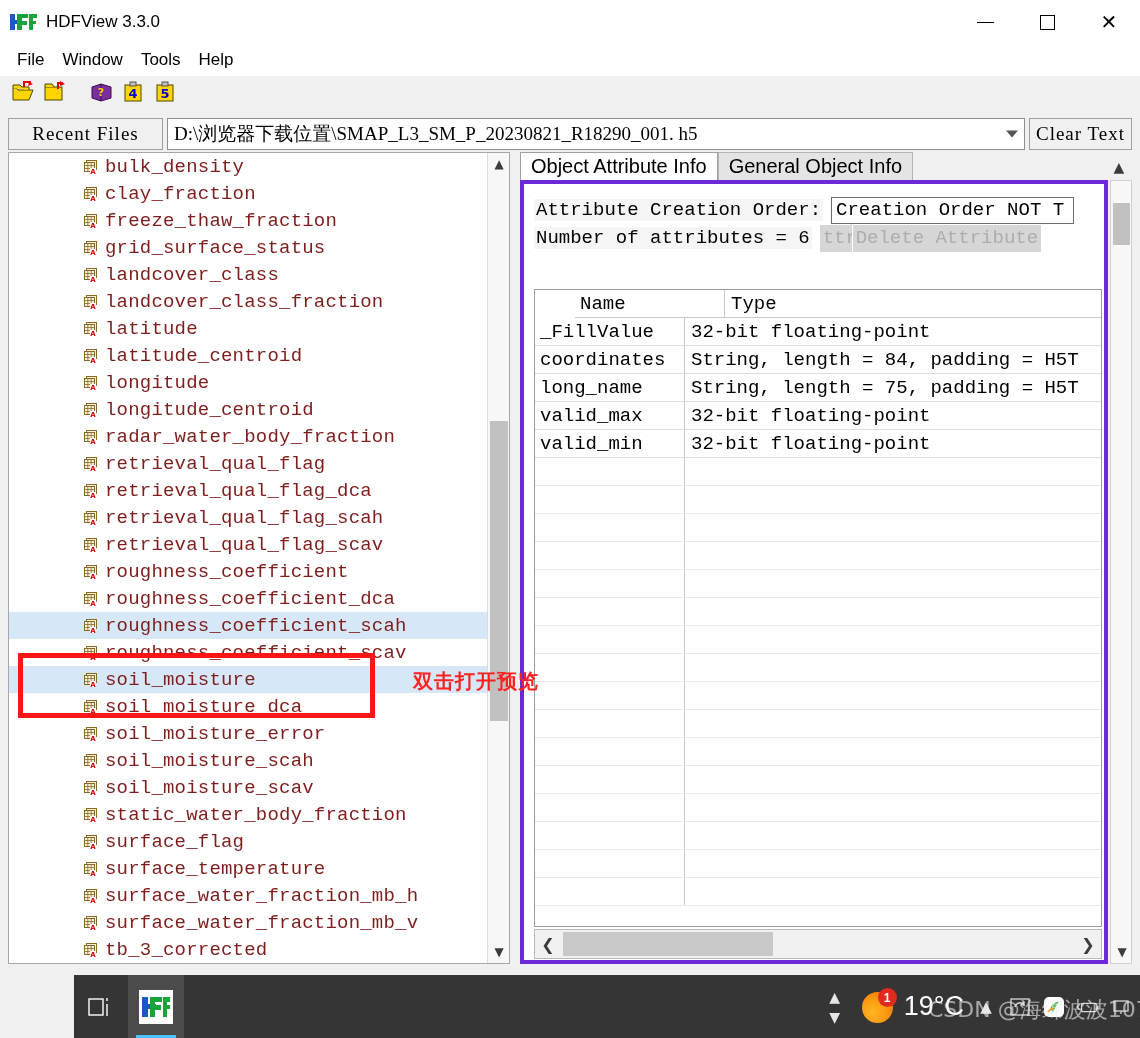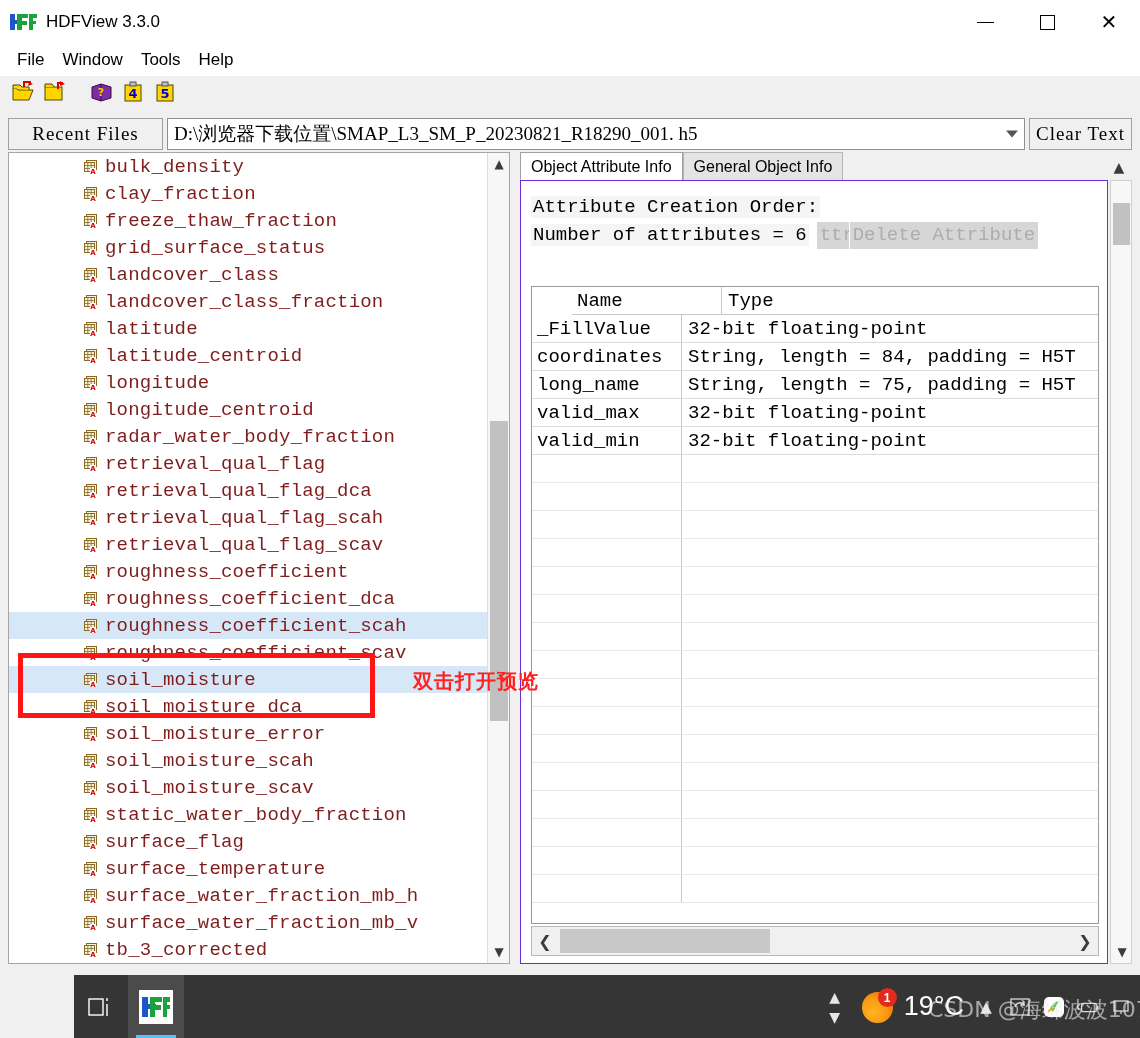--- a/index.html
+++ b/index.html
@@ -136,33 +136,33 @@
   .sb-down-tree { position:absolute; left:0; bottom:0; }
 
   
   .right-panel {
     position:absolute; left:518px; top:2px; width:614px; height:812px;
     background:#f0f0f0;
   }
   .tabs { display:flex; height:28px; padding-left:2px; align-items:flex-end; }
   .tab {
     height:28px; padding:0 10px; display:flex; align-items:center;
-    font-size:16px; color:#000; background:#e4e4e4;
+    font-size:20px; color:#000; background:#e4e4e4;
     border:1px solid #b4b4b4; border-bottom:none; cursor:default;
     font-family:"Liberation Sans", sans-serif;
   }
   .tab.active { background:#ffffff; border-color:#a0a0a0; }
   .tab-scroll-up {
     margin-left:auto; width:26px; height:26px; display:flex;
     align-items:center; justify-content:center; color:#3c3c3c;
     font-size:14px; font-family:"DejaVu Sans", sans-serif; cursor:default;
   }
   .tabbody {
     position:absolute; left:2px; top:28px; width:588px; height:784px;
-    background:#ffffff; border:1px solid #6d28d9;
+    background:#ffffff; border:4px solid #6d28d9;
     overflow:hidden;
   }
   .attr-header {
     position:relative; padding:12px 0 0 10px; background:#fff;
   }
   .attr-row1, .attr-row2 {
     display:flex; align-items:center; height:28px;
   }
   .lbl-mono {
     font-family:"Liberation Mono", monospace; font-size:19px; color:#000;
@@ -913,20 +913,23 @@
       <div class="tabs">
         <div class="tab active">Object Attribute Info</div>
         <div class="tab">General Object Info</div>
         <div class="tab-scroll-up">▲</div>
       </div>
 
       <div class="tabbody">
         <div class="attr-header">
           <div class="attr-row1">
             <span class="lbl-mono">Attribute Creation Order:</span>
+            <div class="creation-order-box">
+              <span class="val">Creation Order NOT T</span>
+            </div>
           </div>
           <div class="attr-row2">
             <span class="lbl-mono">Number of attributes = 6</span>
             <div class="btn-disabled btn-add-attr">ttr</div>
             <div class="btn-disabled btn-del-attr">Delete Attribute</div>
           </div>
         </div>
 
         <div class="attr-table">
           <div class="at-row head">

